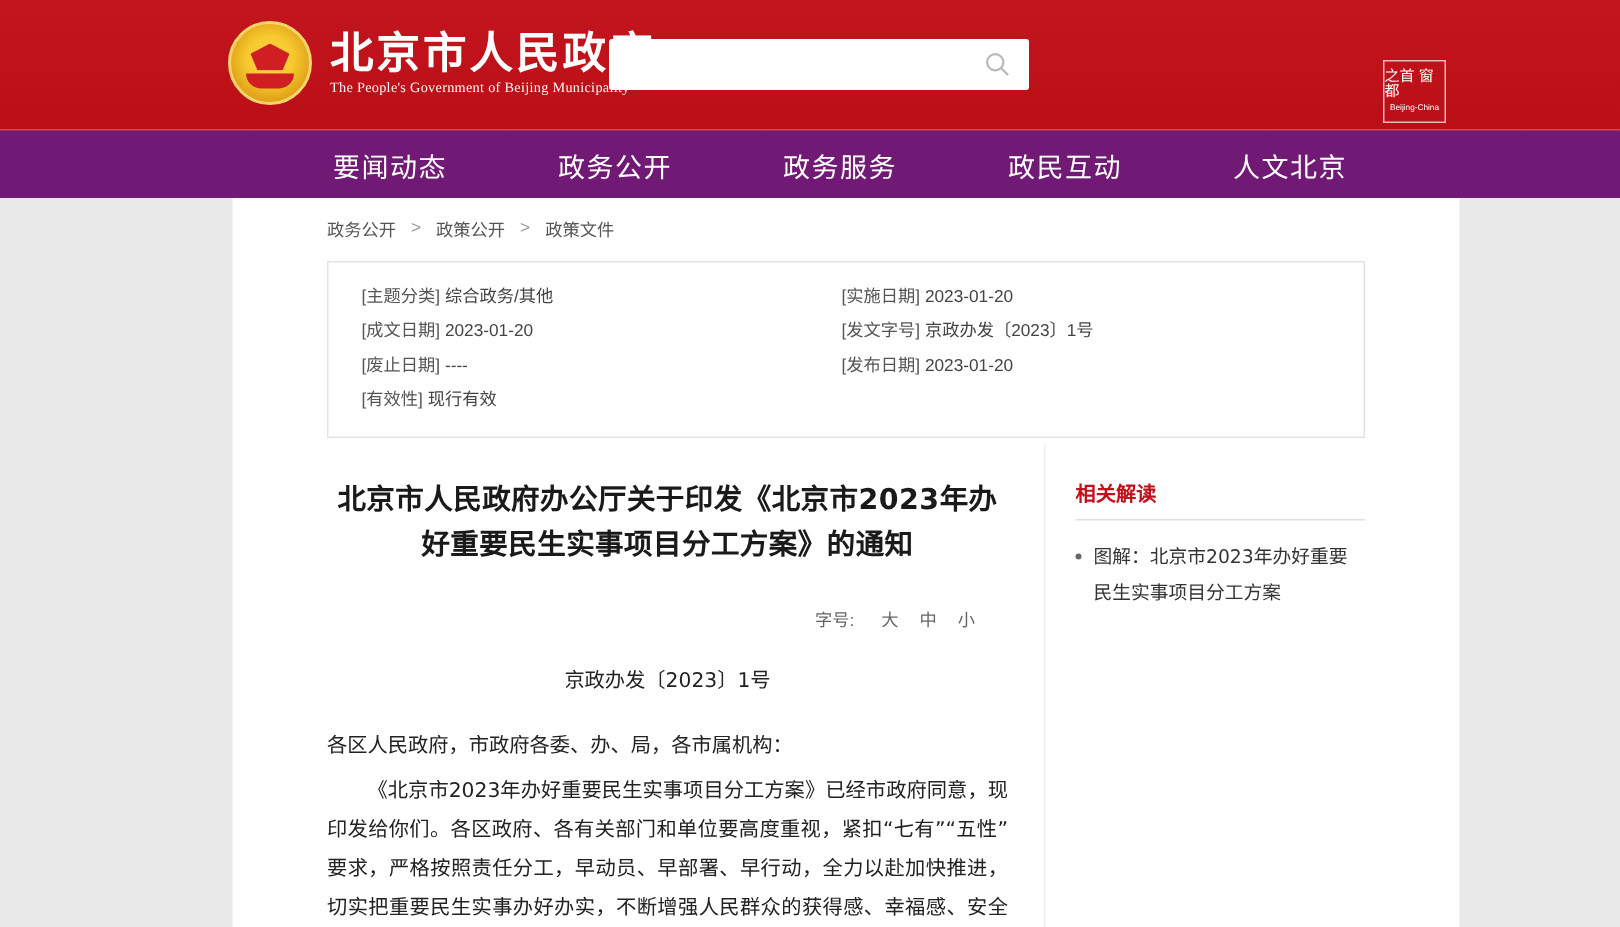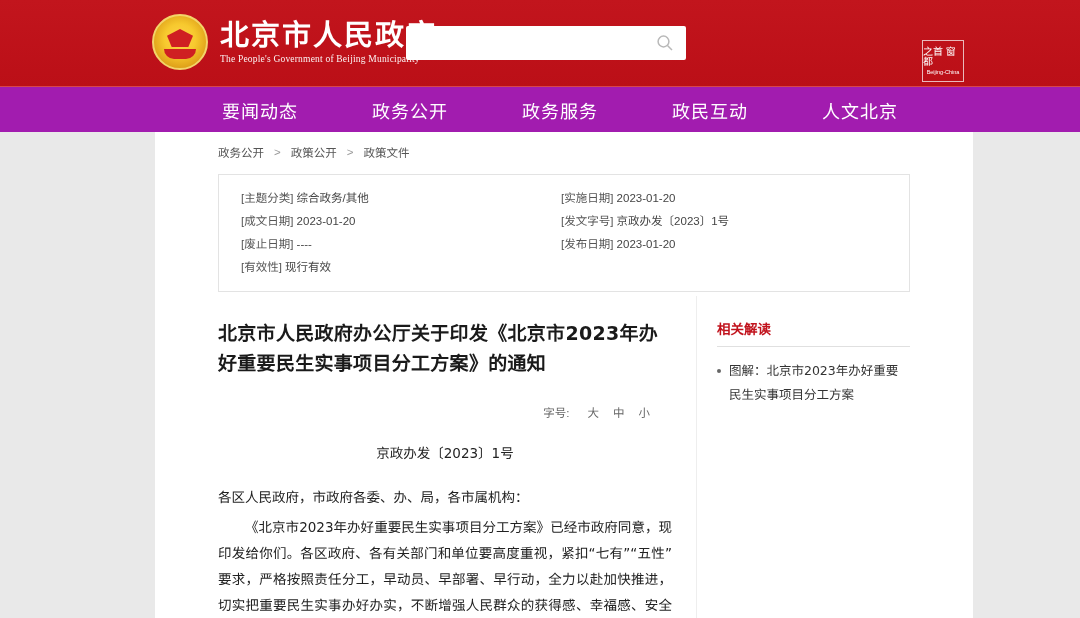--- a/index.html
+++ b/index.html
@@ -86,21 +86,21 @@
   }
   .stamp-cn { font-size: 10px; letter-spacing: 0px; }
   .stamp-en { font-size: 5.5px; margin-top: 3px; }
   .hd-links { color: #fff; font-size: 11px; }
   .hd-links-row { display: flex; gap: 22px; margin-bottom: 9px; white-space: nowrap; }
   .hd-links a { color: #fff; text-decoration: none; }
   .hd-links .muted { color: #f3c6c8; }
 
   
   .nav {
-    height: 46px; background: #a21caf;
+    height: 46px; background: #701a75;
     border-top: 1px solid #d8454b;
   }
   .nav-inner {
     width: 1080px; margin: 0 auto; height: 46px;
     display: flex; align-items: center; justify-content: center; gap: 74px;
     padding-left: 40px;
   }
   .nav-item {
     color: #fff; font-size: 18px; letter-spacing: 1px;
     cursor: pointer; white-space: nowrap;
@@ -128,21 +128,21 @@
     row-gap: 4px;
     font-size: 11.5px; color: #444; line-height: 19px;
   }
   .meta-item { white-space: nowrap; }
   .meta-key { color: #555; }
 
   .doc-area { display: flex; padding: 0 63px; }
   .doc-main { width: 468px; padding-top: 22px; }
   .doc-title {
     font-size: 19px; line-height: 30px; color: #1a1a1a;
-    text-align: left; font-weight: 600;
+    text-align: center; font-weight: 600;
     font-family: "DejaVu Sans", "Liberation Sans", sans-serif;
     letter-spacing: .3px;
   }
   .fontsize-row {
     margin-top: 26px; text-align: right;
     font-size: 11.5px; color: #666;
     display: flex; justify-content: flex-end; align-items: center; gap: 14px;
     padding-right: 22px;
   }
   .fontsize-row .fs-label { margin-right: 4px; }

